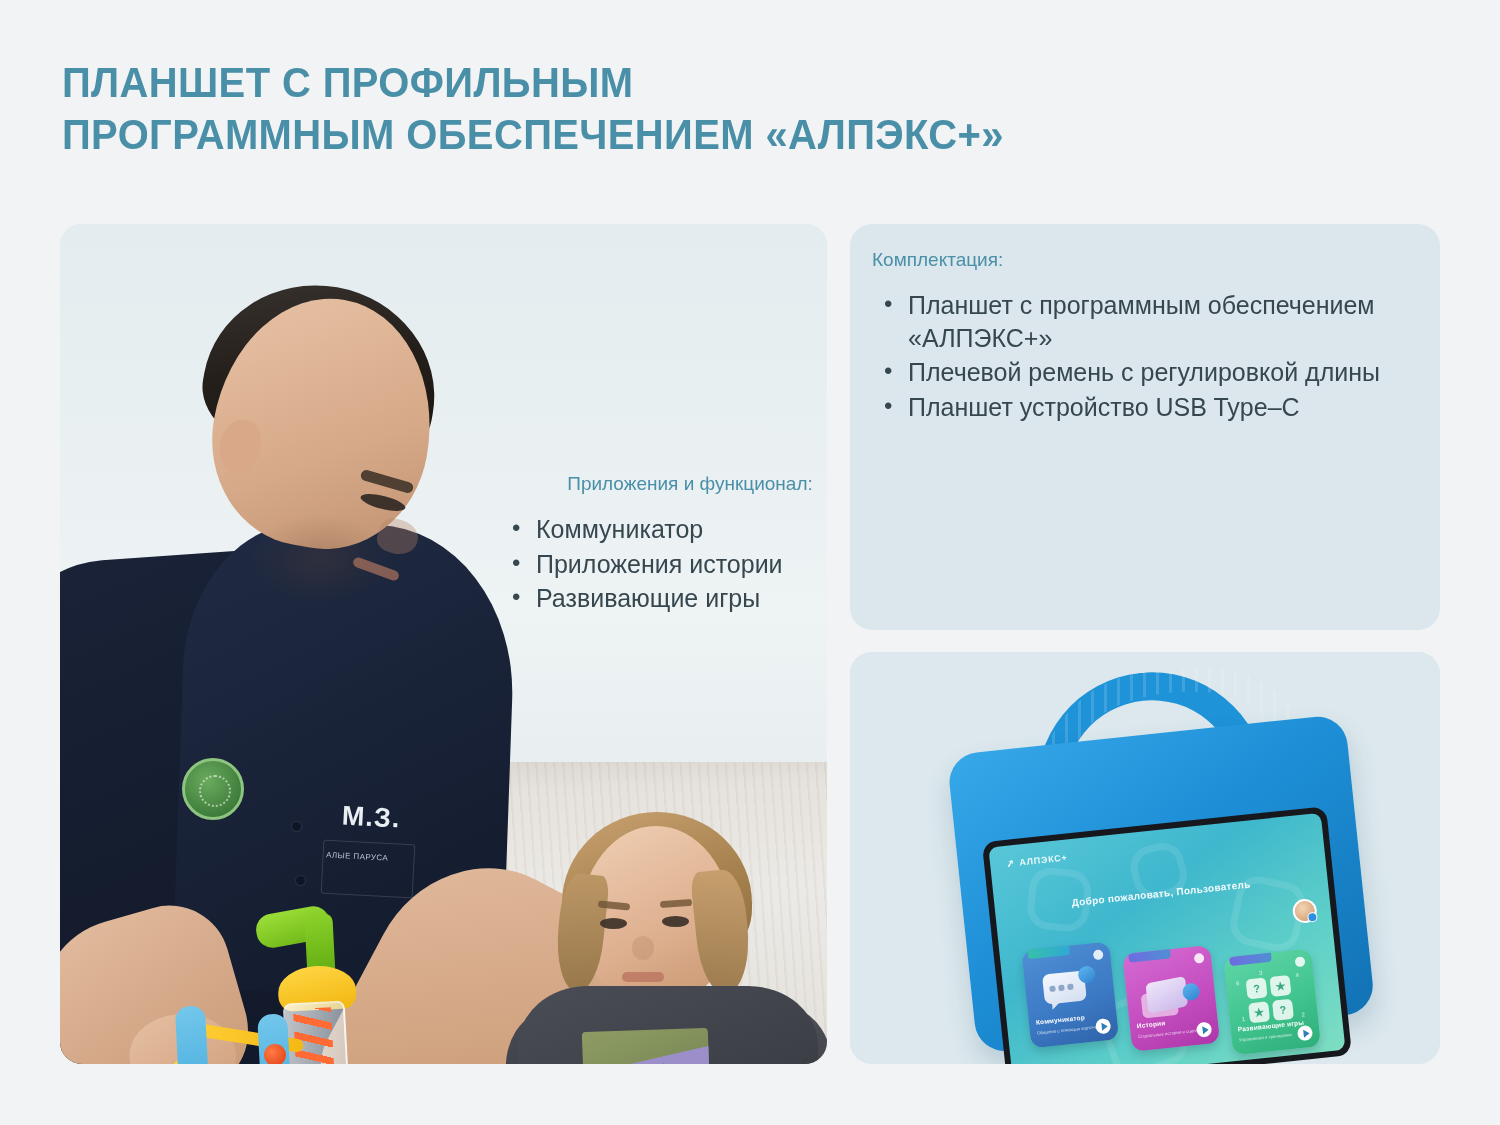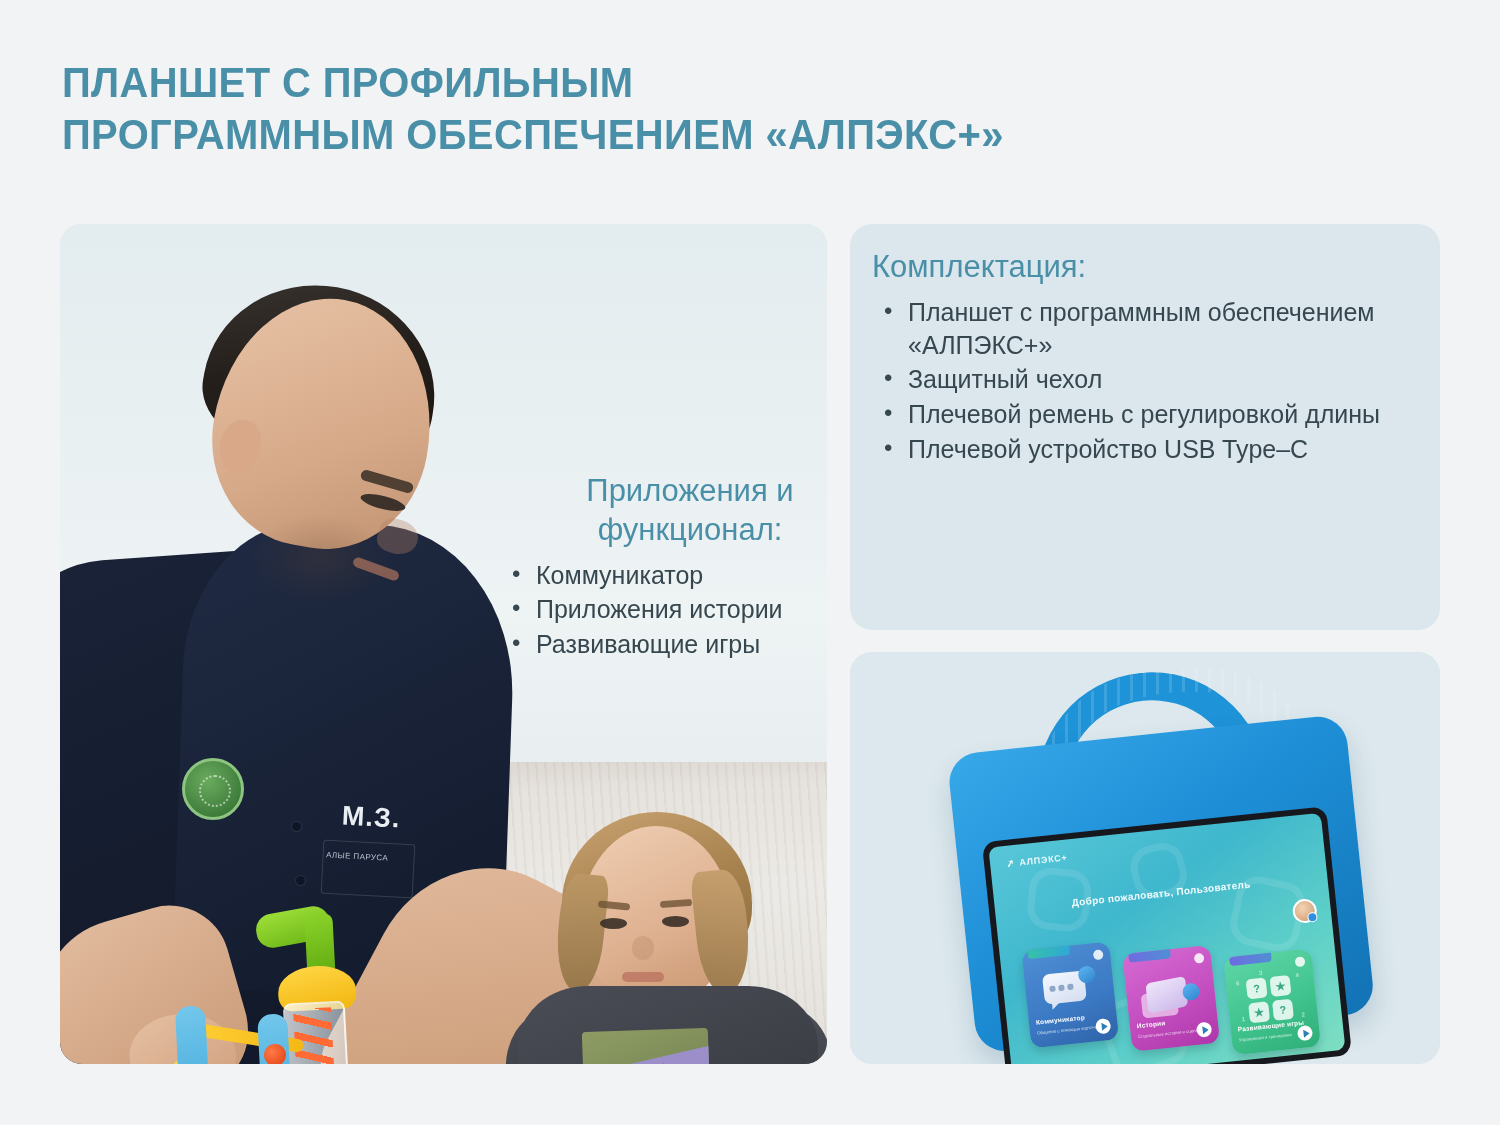--- a/index.html
+++ b/index.html
@@ -43,25 +43,25 @@
     background: #dbe7ec;
     border-radius: 22px;
   }
   #panel-left  { left: 60px;  top: 224px; width: 767px;  height: 840px; overflow: hidden; }
   #panel-right-top { left: 850px; top: 224px; width: 590px; height: 406px; }
   #panel-right-bottom { left: 850px; top: 652px; width: 590px; height: 412px; overflow: hidden; }
 
   
   .block-heading {
     color: #4a8fa8;
-    font-size: 31px;
+    font-size: 19px;
     font-weight: normal;
     line-height: 1.25;
   }
-  .bullet-list { list-style: none; margin-top: 9px; }
+  .bullet-list { list-style: none; margin-top: 17px; }
   .bullet-item {
     position: relative;
     color: #37474f;
     font-size: 25px;
     line-height: 1.31;
     padding-left: 36px;
     margin-bottom: 2px;
   }
   .bullet-item::before {
     content: "\2022";
@@ -583,23 +583,22 @@
         <li class="bullet-item">Развивающие игры</li>
       </ul>
     </div>
   </div>
 
   <div class="panel" id="panel-right-top"></div>
   <div id="kit-block">
     <div class="block-heading">Комплектация:</div>
     <ul class="bullet-list">
       <li class="bullet-item">Планшет с программным обеспечением «АЛПЭКС+»</li>
-      <li class="bullet-item">Защитный чехол</li>
       <li class="bullet-item">Плечевой ремень с регулировкой длины</li>
-      <li class="bullet-item">Плечевой устройство USB Type–C</li>
+      <li class="bullet-item">Планшет устройство USB Type–C</li>
     </ul>
   </div>
 
   <div class="panel" id="panel-right-bottom">
     <div class="product">
       <div class="case">
         <div class="case-handle"></div>
         <div class="case-body">
           <div class="screen-bezel">
             <div class="screen">

